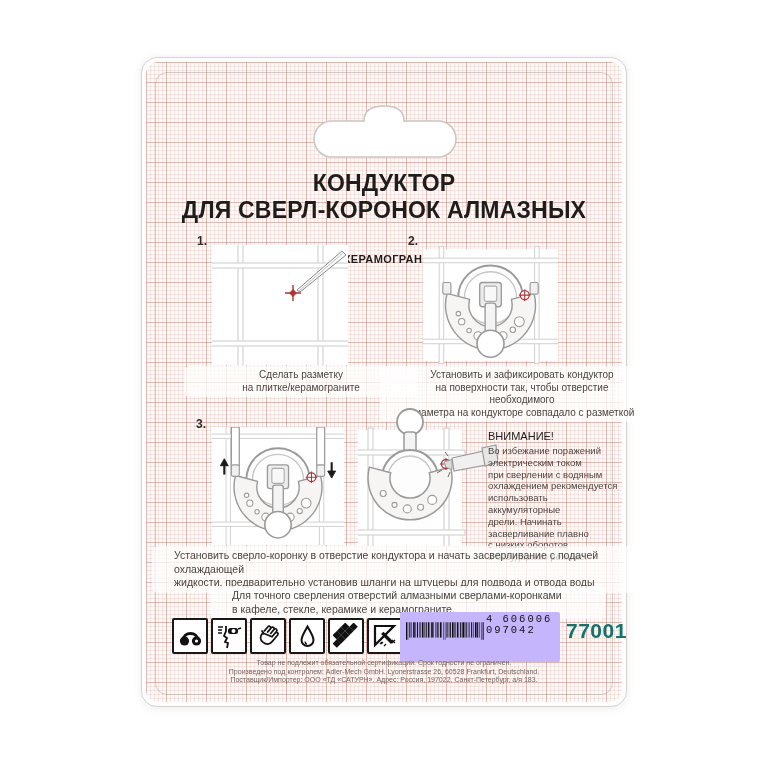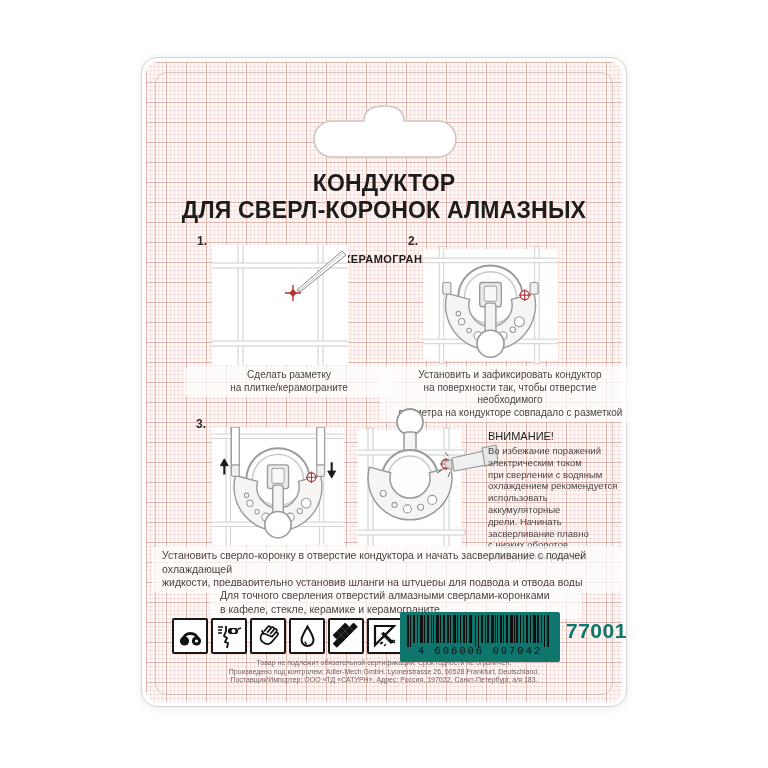--- a/index.html
+++ b/index.html
@@ -30,38 +30,38 @@
   .title{
     left:0;top:112px;width:100%;text-align:center;
     font-weight:bold;color:#1d1d1b;letter-spacing:.2px;
   }
   .title .l1,.title .l2{font-size:23px;line-height:27px;}
   .title .l3{font-size:11px;line-height:14px;letter-spacing:.4px;margin-top:28px;}
   .stepnum{font-size:12px;font-weight:bold;color:#2a2a28;}
   .panel{background:transparent;}
   .panel svg{display:block;}
   .band{
-    background:rgba(255,255,255,0.72);border-radius:6px;padding:3px 10px;
+    background:rgba(255,255,255,0.72);border-radius:6px;padding:3px 22px;
   }
   .caption{
     font-size:10px;line-height:12.5px;color:#4a443f;text-align:center;white-space:pre-line;
   }
   .warn-title{font-size:11px;font-weight:normal;color:#1d1d1b;line-height:13px;}
   .warn-body{font-size:9.5px;line-height:11.8px;color:#4a443f;white-space:pre-line;margin-top:2px;}
   .para{
     font-size:10.5px;line-height:13.5px;color:#4a443f;white-space:pre-line;
   }
   .icons-row{display:flex;gap:3px;}
   .safety-icon{
     width:36px;height:36px;background:#fff;border:2.5px solid #181818;border-radius:2px;
     box-sizing:border-box;display:flex;align-items:center;justify-content:center;
   }
   .barcode-box{
-    background:#0f766e;border-radius:2px;padding:3px 6px 1px 6px;box-sizing:border-box;
-    display:flex;flex-direction:column;align-items:center;
+    background:#c4b5fd;border-radius:2px;padding:3px 6px 1px 6px;box-sizing:border-box;
+    display:flex;flex-direction:row;
   }
   .barcode-digits{
     font-family:"Liberation Mono", monospace;font-size:10.5px;color:#111;
     letter-spacing:2px;line-height:11px;margin-top:-1px;
   }
   .article{font-size:21px;font-weight:bold;color:#0f766e;letter-spacing:.5px;}
   .legal{width:100%;text-align:center;font-size:7px;line-height:8.5px;color:#6d6660;}
 </style>
 </head>
 <body>

